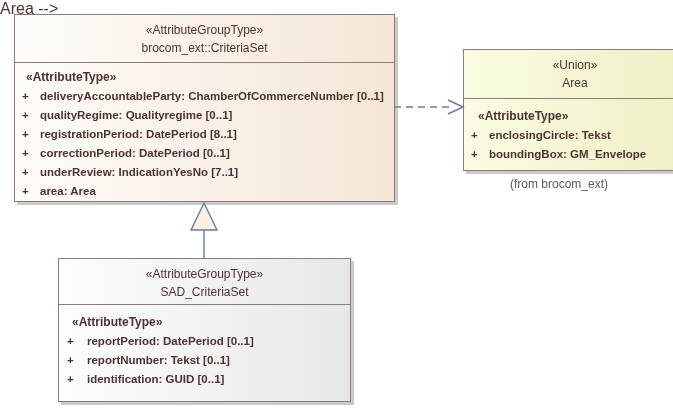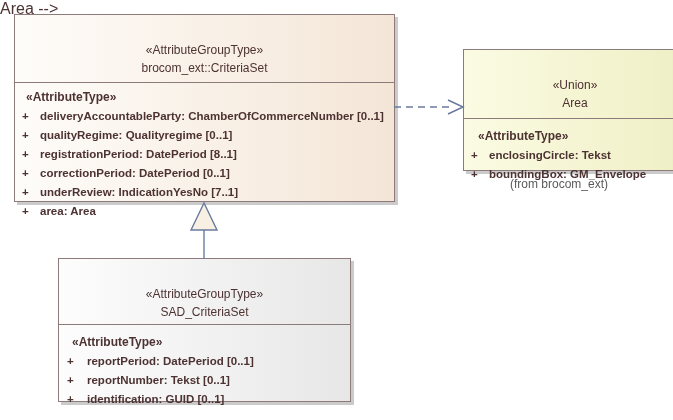--- a/index.html
+++ b/index.html
@@ -15,21 +15,21 @@
   }
   .box-criteriaset { left:14px; top:14px; width:381px; height:188px;
     background:linear-gradient(90deg,#FEFCF9,#F4E6D7); }
   .box-area { left:463px; top:49px; width:224px; height:122px;
     background:linear-gradient(90deg,#FBFBE3,#EFEFC5); }
   .box-sad { left:58px; top:258px; width:293px; height:144px;
     background:linear-gradient(90deg,#FDFDFD,#E7E7E7); }
 
   .box-header {
     box-sizing:border-box; border-bottom:1px solid #8D7A7A;
-    text-align:center; padding-top:6px; overflow:hidden;margin-top:20px;
+    text-align:center; padding-top:6px; overflow:hidden;
   }
   .box-criteriaset .box-header { height:48px; }
   .box-area .box-header { height:49px; }
   .box-sad .box-header { height:46px; }
 
   .stereotype { font-size:12px; line-height:18px; white-space:nowrap; }
   .box-name { font-size:12px; font-weight:normal; line-height:18px; white-space:nowrap; }
 
   .attrs { padding-top:5px; overflow:hidden;font-weight:bold; }
   .box-area .attrs, .box-sad .attrs { padding-top:8px; }

